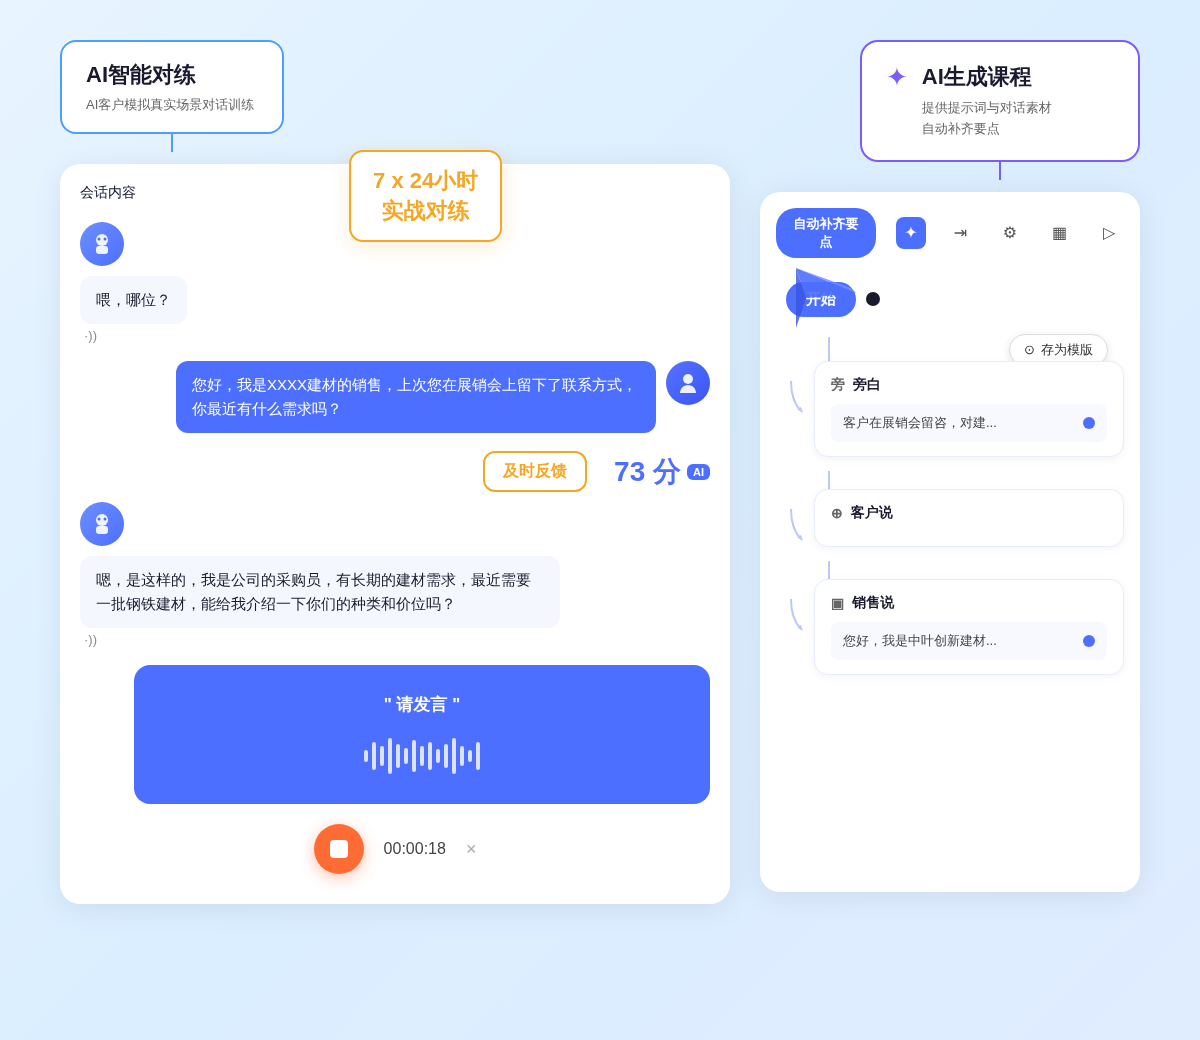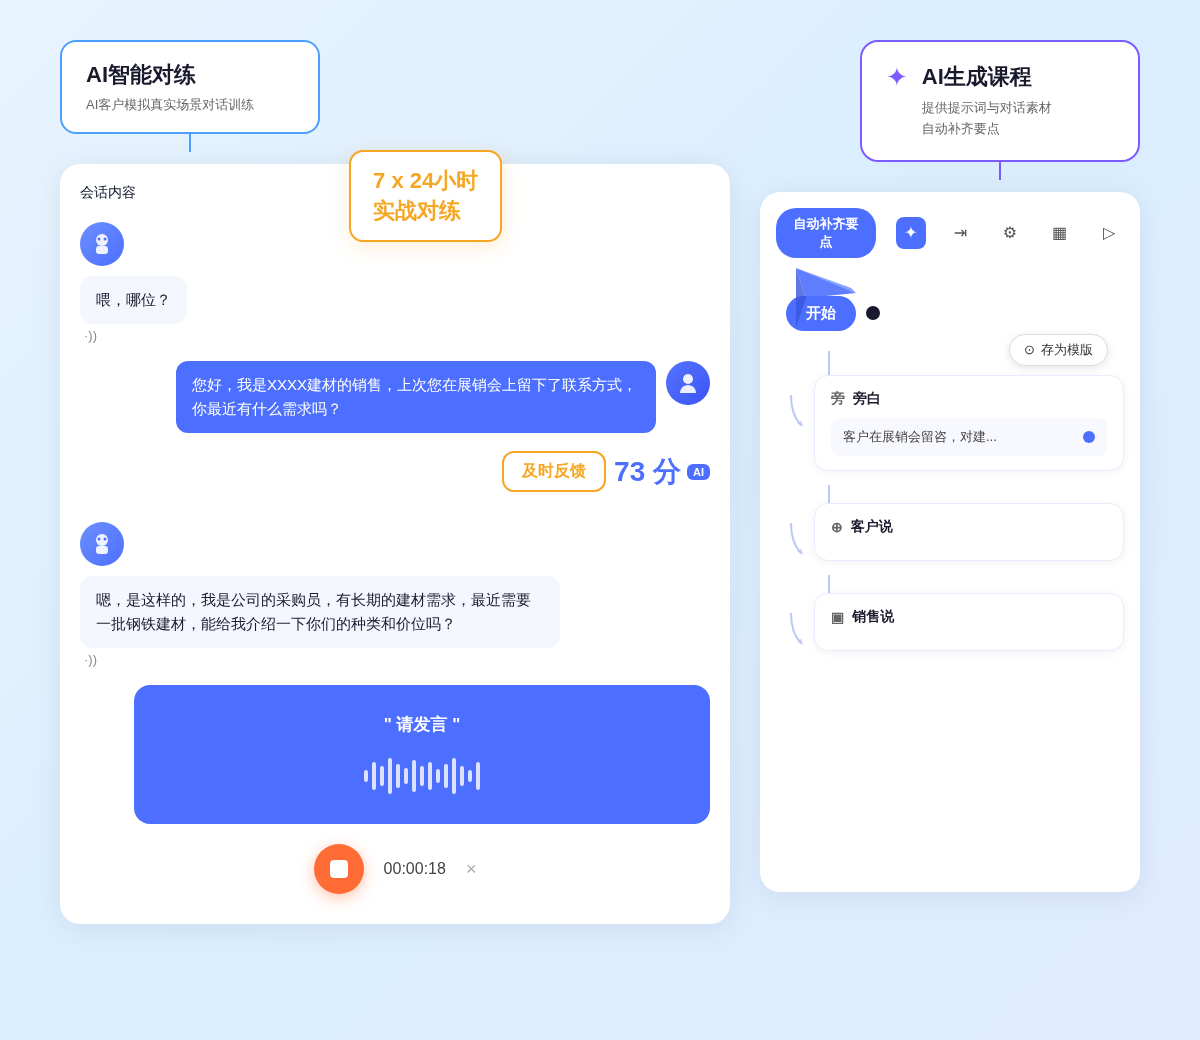--- a/index.html
+++ b/index.html
@@ -31,21 +31,21 @@
       gap: 0;
       position: relative;
       max-width: 680px;
     }
 
     .ai-title-card {
       background: white;
       border: 2px solid #4d9fff;
       border-radius: 16px;
       padding: 18px 24px;
-      width: 260px;
+      width: 224px;
       margin-bottom: 0;
       position: relative;
     }
     .ai-title-card h2 {
       font-size: 22px;
       font-weight: 700;
       color: #1a1a2e;
       margin-bottom: 6px;
     }
     .ai-title-card p {
@@ -66,20 +66,21 @@
     
     .center-badge {
       position: absolute;
       top: 110px;
       left: 50%;
       transform: translateX(-30%);
       background: white;
       border: 2px solid #f5a623;
       border-radius: 14px;
       padding: 14px 22px;
+      text-align: center;
       z-index: 10;
       box-shadow: 0 4px 20px rgba(245,166,35,0.2);
     }
     .center-badge .line1 {
       font-size: 22px;
       font-weight: 800;
       color: #f5a623;
     }
     .center-badge .line2 {
       font-size: 22px;
@@ -152,22 +153,22 @@
       color: #888;
       margin-top: 4px;
       padding-left: 4px;
     }
 
     
     .score-row {
       display: flex;
       align-items: center;
       justify-content: flex-end;
-      gap: 8px;
-      margin-bottom: 30px;
+      gap: 27px;
+      margin-bottom: 10px;
     }
     .feedback-badge {
       background: white;
       border: 2px solid #f5a623;
       border-radius: 12px;
       padding: 8px 18px;
       font-size: 16px;
       font-weight: 700;
       color: #f5a623;
     }
@@ -561,21 +562,21 @@
           <polygon points="0,0 10,30 0,60" fill="#3a55e0" opacity="0.8"></polygon>
           <polygon points="0,0 60,25 55,20" fill="#6c8fff" opacity="0.85"></polygon>
         </svg>
 
         <button class="save-template-btn">
           <span>⊙</span>
           <span>存为模版</span>
         </button>
       </div>
 
-      <div class="flow-start" style="margin-top:38px;">
+      <div class="flow-start" style="margin-top:24px;">
         <div class="start-pill">开始</div>
         <div class="node-dot"></div>
       </div>
 
       <div style="width:2px;height:24px;background:#bcc8f5;margin-left:52px;margin-bottom:0;"></div>
 
       <div style="display:flex;align-items:flex-start;gap:8px;">
         <div style="display:flex;flex-direction:column;align-items:center;padding-top:20px;">
           <svg width="30" height="40" viewBox="0 0 30 40">
             <path d="M15,0 Q15,20 25,30" stroke="#bcc8f5" stroke-width="2" fill="none"></path>
@@ -618,19 +619,23 @@
           <svg width="30" height="40" viewBox="0 0 30 40">
             <path d="M15,0 Q15,20 25,30" stroke="#bcc8f5" stroke-width="2" fill="none"></path>
             <polygon points="21,28 27,32 25,26" fill="#bcc8f5"></polygon>
           </svg>
         </div>
         <div class="flow-card" style="flex:1;margin-left:0;">
           <div class="flow-card-header">
             <span class="flow-card-icon">▣</span>
             <span>销售说</span>
           </div>
+          <div class="flow-card-content">
+            <span>您好，我是中叶创新建材...</span>
+            <div class="flow-card-dot"></div>
+          </div>
         </div>
       </div>
 
     </div>
   </div>
 
 </div>
 
 </body></html>

